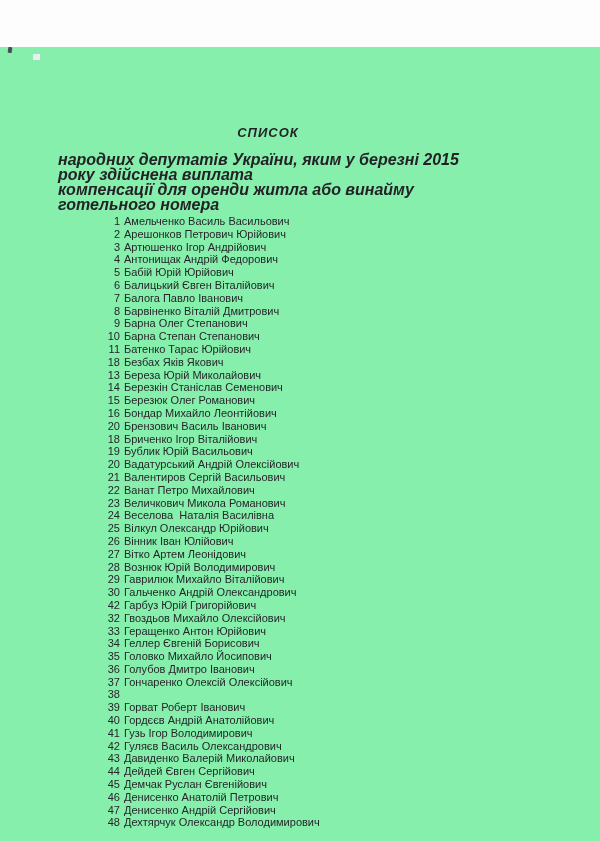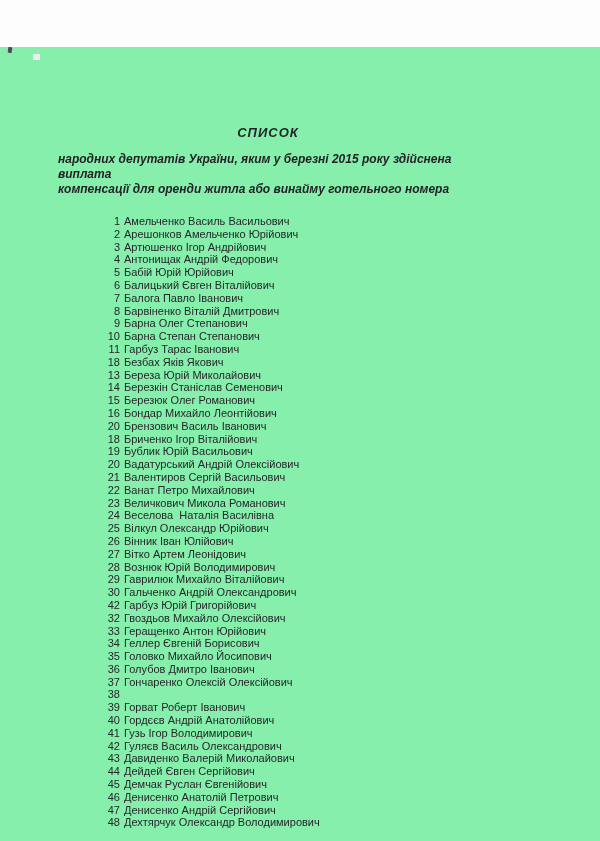--- a/index.html
+++ b/index.html
@@ -45,21 +45,21 @@
     font-weight: bold;
     font-style: italic;
     letter-spacing: 1px;
     color: #232327;
   }
   .doc-subtitle {
     position: absolute;
     top: 105px;
     left: 58px;
     width: 420px;
-    font-size: 12px;
+    font-size: 16px;
     font-weight: bold;
     font-style: italic;
     line-height: 15px;
     color: #232327;
   }
   .list {
     position: absolute;
     top: 168px;
     left: 0;
     width: 600px;
@@ -95,21 +95,21 @@
   </div>
 
   <div class="list">
   <div class="row">
     <span class="num">1</span>
     <span class="name">Амельченко Василь Васильович</span>
   </div>
 
   <div class="row">
     <span class="num">2</span>
-    <span class="name">Арешонков Амельченко Юрійович</span>
+    <span class="name">Арешонков Петрович Юрійович</span>
   </div>
 
   <div class="row">
     <span class="num">3</span>
     <span class="name">Артюшенко Ігор Андрійович</span>
   </div>
 
   <div class="row">
     <span class="num">4</span>
     <span class="name">Антонищак Андрій Федорович</span>
@@ -140,21 +140,21 @@
     <span class="name">Барна Олег Степанович</span>
   </div>
 
   <div class="row">
     <span class="num">10</span>
     <span class="name">Барна Степан Степанович</span>
   </div>
 
   <div class="row">
     <span class="num">11</span>
-    <span class="name">Гарбуз Тарас Іванович</span>
+    <span class="name">Батенко Тарас Юрійович</span>
   </div>
 
   <div class="row">
     <span class="num">18</span>
     <span class="name">Безбах Яків Якович</span>
   </div>
 
   <div class="row">
     <span class="num">13</span>
     <span class="name">Береза Юрій Миколайович</span>

